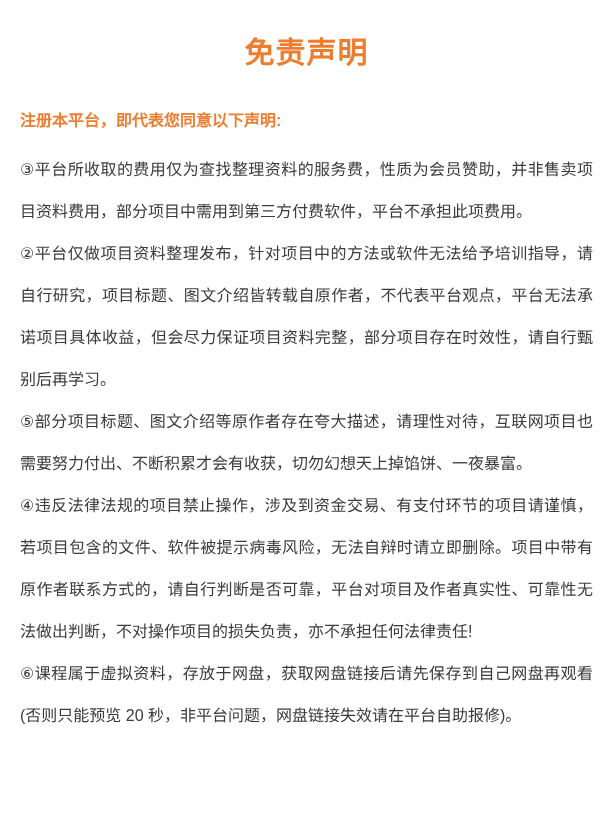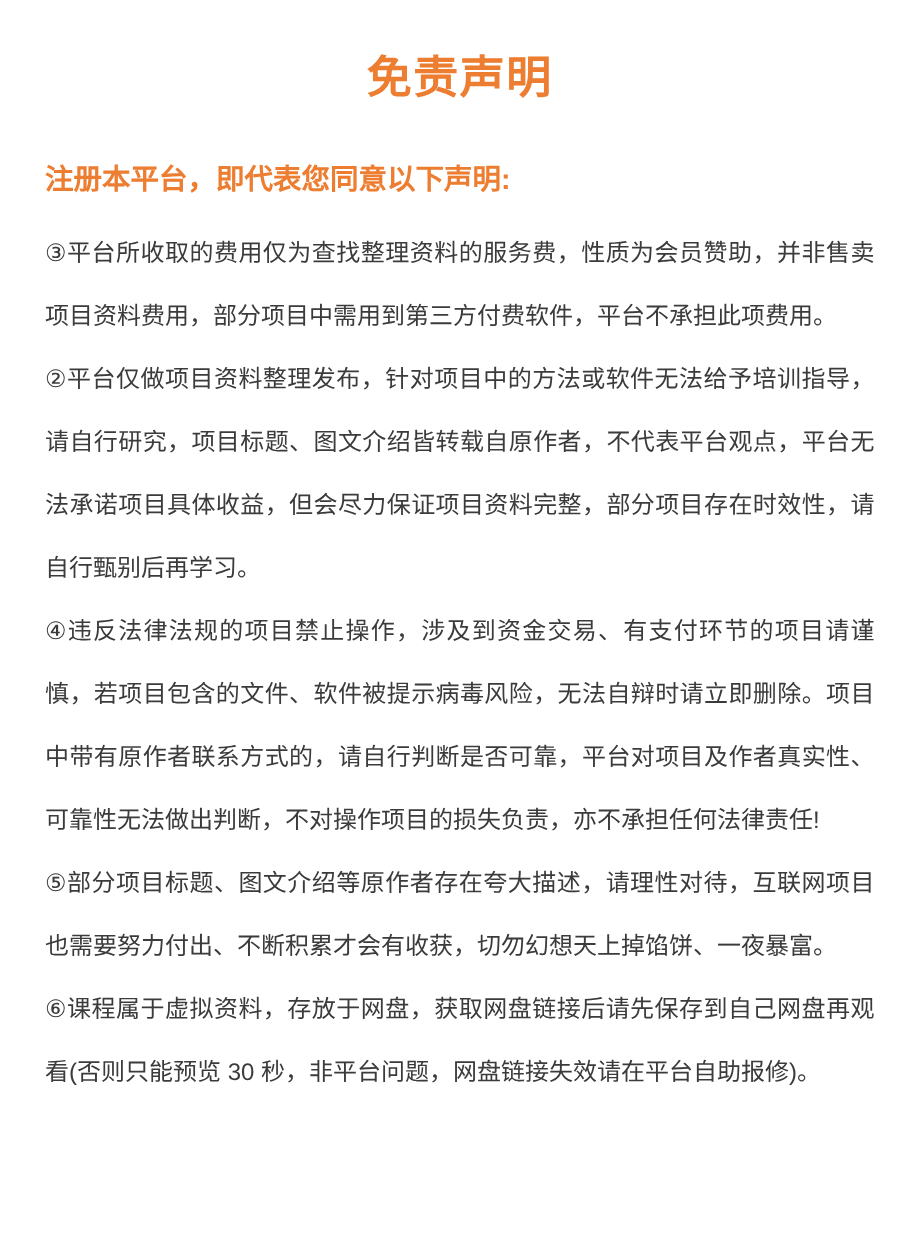--- a/index.html
+++ b/index.html
@@ -11,37 +11,37 @@
     margin: 0;
     padding: 0;
     background: #ffffff;
   }
   .doc {
     position: relative;
     width: 613px;
     height: 840px;
     background: #ffffff;
     overflow: hidden;
-    padding: 0 30px;
+    padding: 0 20px;
     font-family: "Liberation Sans", "DejaVu Sans", sans-serif;
   }
   .doc-title {
     margin: 0;
     padding-top: 36px;
     font-size: 30px;
     line-height: 34px;
     font-weight: 700;
     text-align: center;
     color: var(--accent, #ED7D31);
     letter-spacing: 1px;
   }
   .doc-intro {
     margin: 0;
     padding-top: 40px;
-    font-size: 19px;
+    font-size: 16px;
     line-height: 22px;
     font-weight: 700;
     color: var(--accent, #ED7D31);
   }
   .doc-body {
     padding-top: 17px;
   }
   .doc-body p {
     margin: 0;
     font-size: 16px;
@@ -56,17 +56,17 @@
 <body>
 
 <div class="doc">
   <h1 class="doc-title">免责声明</h1>
 
   <p class="doc-intro">注册本平台，即代表您同意以下声明:</p>
 
   <div class="doc-body">
     <p>③平台所收取的费用仅为查找整理资料的服务费，性质为会员赞助，并非售卖项目资料费用，部分项目中需用到第三方付费软件，平台不承担此项费用。</p>
     <p>②平台仅做项目资料整理发布，针对项目中的方法或软件无法给予培训指导，请自行研究，项目标题、图文介绍皆转载自原作者，不代表平台观点，平台无法承诺项目具体收益，但会尽力保证项目资料完整，部分项目存在时效性，请自行甄别后再学习。</p>
+    <p>⑤部分项目标题、图文介绍等原作者存在夸大描述，请理性对待，互联网项目也需要努力付出、不断积累才会有收获，切勿幻想天上掉馅饼、一夜暴富。</p>
     <p>④违反法律法规的项目禁止操作，涉及到资金交易、有支付环节的项目请谨慎，若项目包含的文件、软件被提示病毒风险，无法自辩时请立即删除。项目中带有原作者联系方式的，请自行判断是否可靠，平台对项目及作者真实性、可靠性无法做出判断，不对操作项目的损失负责，亦不承担任何法律责任!</p>
-    <p>⑤部分项目标题、图文介绍等原作者存在夸大描述，请理性对待，互联网项目也需要努力付出、不断积累才会有收获，切勿幻想天上掉馅饼、一夜暴富。</p>
-    <p>⑥课程属于虚拟资料，存放于网盘，获取网盘链接后请先保存到自己网盘再观看(否则只能预览 30 秒，非平台问题，网盘链接失效请在平台自助报修)。</p>
+    <p>⑥课程属于虚拟资料，存放于网盘，获取网盘链接后请先保存到自己网盘再观看(否则只能预览 20 秒，非平台问题，网盘链接失效请在平台自助报修)。</p>
   </div>
 </div>
 
 </body></html>

